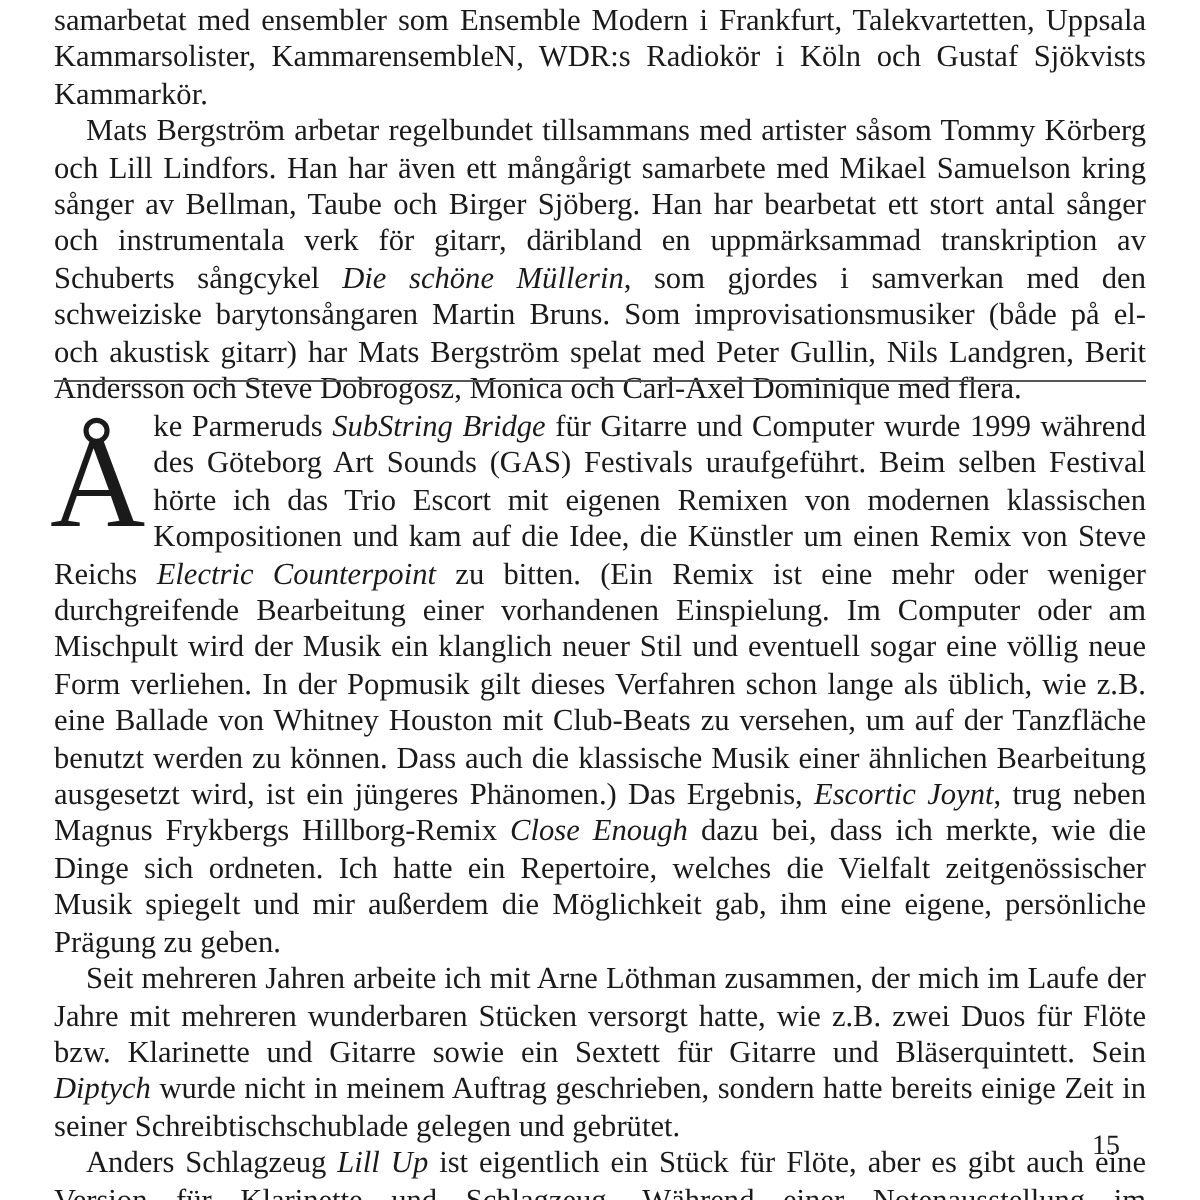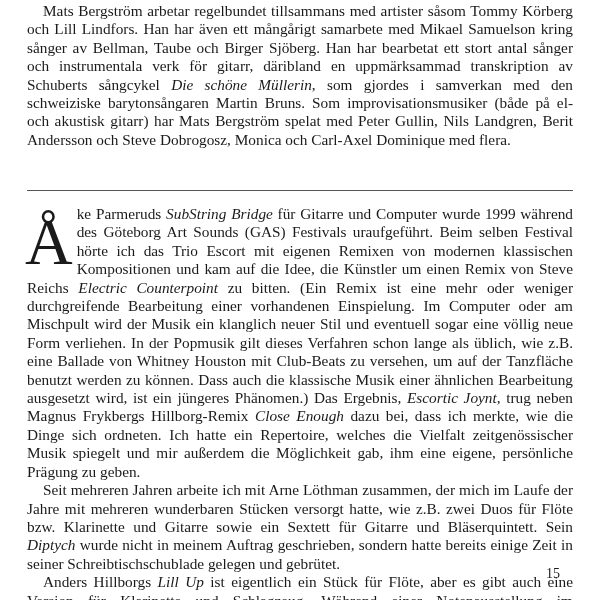--- a/index.html
+++ b/index.html
@@ -34,24 +34,25 @@
   }
   .pagenum {
     position: absolute; right: 40px; top: 566px;
     font-size: 14px;
   }
 </style>
 </head>
 <body>
 
 <div class="page">
+  <p><span>samarbetat med ensembler som Ensemble Modern i Frankfurt, Talekvartetten, Uppsala Kammar­solister, KammarensembleN, WDR:s Radiokör i Köln och Gustaf Sjökvists Kammarkör.</span></p>
   <p class="indent"><span>Mats Bergström arbetar regelbundet tillsammans med artister såsom Tommy Körberg och Lill Lindfors. Han har även ett mångårigt samarbete med Mikael Samuelson kring sånger av Bellman, Taube och Birger Sjöberg. Han har bearbetat ett stort antal sånger och instrumentala verk för gitarr, däribland en uppmärksammad transkription av Schuberts sångcykel </span><em>Die schöne Müllerin</em><span>, som gjordes i samverkan med den schweiziske barytonsångaren Martin Bruns. Som improvi­sationsmusiker (både på el- och akustisk gitarr) har Mats Bergström spelat med Peter Gullin, Nils Landgren, Berit Andersson och Steve Dobrogosz, Monica och Carl-Axel Dominique med flera.</span></p>
 </div>
 
 <div class="rule"></div>
 
 <div class="section2">
   <p><span class="dropcap">Å</span><span>ke Parmeruds </span><em>SubString Bridge</em><span> für Gitarre und Computer wurde 1999 während des Göteborg Art Sounds (GAS) Festivals uraufgeführt. Beim selben Festival hörte ich das Trio Escort mit eigenen Remixen von modernen klassischen Kompositionen und kam auf die Idee, die Künstler um einen Remix von Steve Reichs </span><em>Electric Counterpoint</em><span> zu bitten. (Ein Remix ist eine mehr oder weniger durchgreifende Bearbeitung einer vorhandenen Ein­spielung. Im Computer oder am Mischpult wird der Musik ein klanglich neuer Stil und eventuell sogar eine völlig neue Form verliehen. In der Popmusik gilt dieses Verfahren schon lange als üblich, wie z.B. eine Ballade von Whitney Houston mit Club-Beats zu versehen, um auf der Tanzfläche benutzt werden zu können. Dass auch die klassische Musik einer ähnlichen Bear­beitung ausgesetzt wird, ist ein jüngeres Phänomen.) Das Ergebnis, </span><em>Escortic Joynt</em><span>, trug neben Magnus Frykbergs Hillborg-Remix </span><em>Close Enough</em><span> dazu bei, dass ich merkte, wie die Dinge sich ordneten. Ich hatte ein Repertoire, welches die Vielfalt zeitgenössischer Musik spiegelt und mir außerdem die Möglichkeit gab, ihm eine eigene, persönliche Prägung zu geben.</span></p>
   <p class="indent"><span>Seit mehreren Jahren arbeite ich mit Arne Löthman zusammen, der mich im Laufe der Jahre mit mehreren wunderbaren Stücken versorgt hatte, wie z.B. zwei Duos für Flöte bzw. Klarinette und Gitarre sowie ein Sextett für Gitarre und Bläserquintett. Sein </span><em>Diptych</em><span> wurde nicht in meinem Auftrag geschrieben, sondern hatte bereits einige Zeit in seiner Schreibtischschublade gelegen und gebrütet.</span></p>
-  <p class="indent"><span>Anders Hillborgs </span><em>Lill Up</em><span> ist eigentlich ein Stück für Flöte, aber es gibt auch eine Version für Klarinette und Schlagzeug. Während einer Notenausstellung im Zusammenhang mit einem Komponistenfestival (Hillborg/Lindgren/Sandström) im Konzerthaus in Stockholm konnte ich</span></p>
+  <p class="indent"><span>Anders Schlagzeug </span><em>Lill Up</em><span> ist eigentlich ein Stück für Flöte, aber es gibt auch eine Version für Klarinette und Schlagzeug. Während einer Notenausstellung im Zusammenhang mit einem Komponistenfestival (Hillborg/Lindgren/Sandström) im Konzerthaus in Stockholm konnte ich</span></p>
 </div>
 
 <div class="pagenum">15</div>
 
 </body></html>

